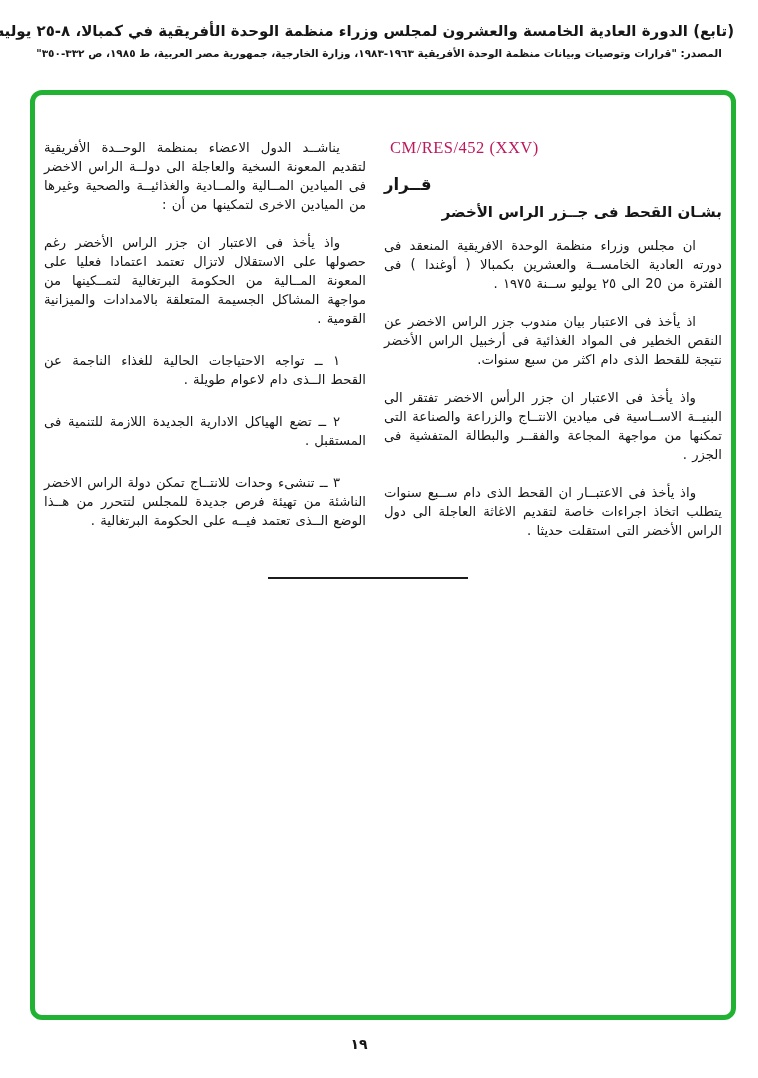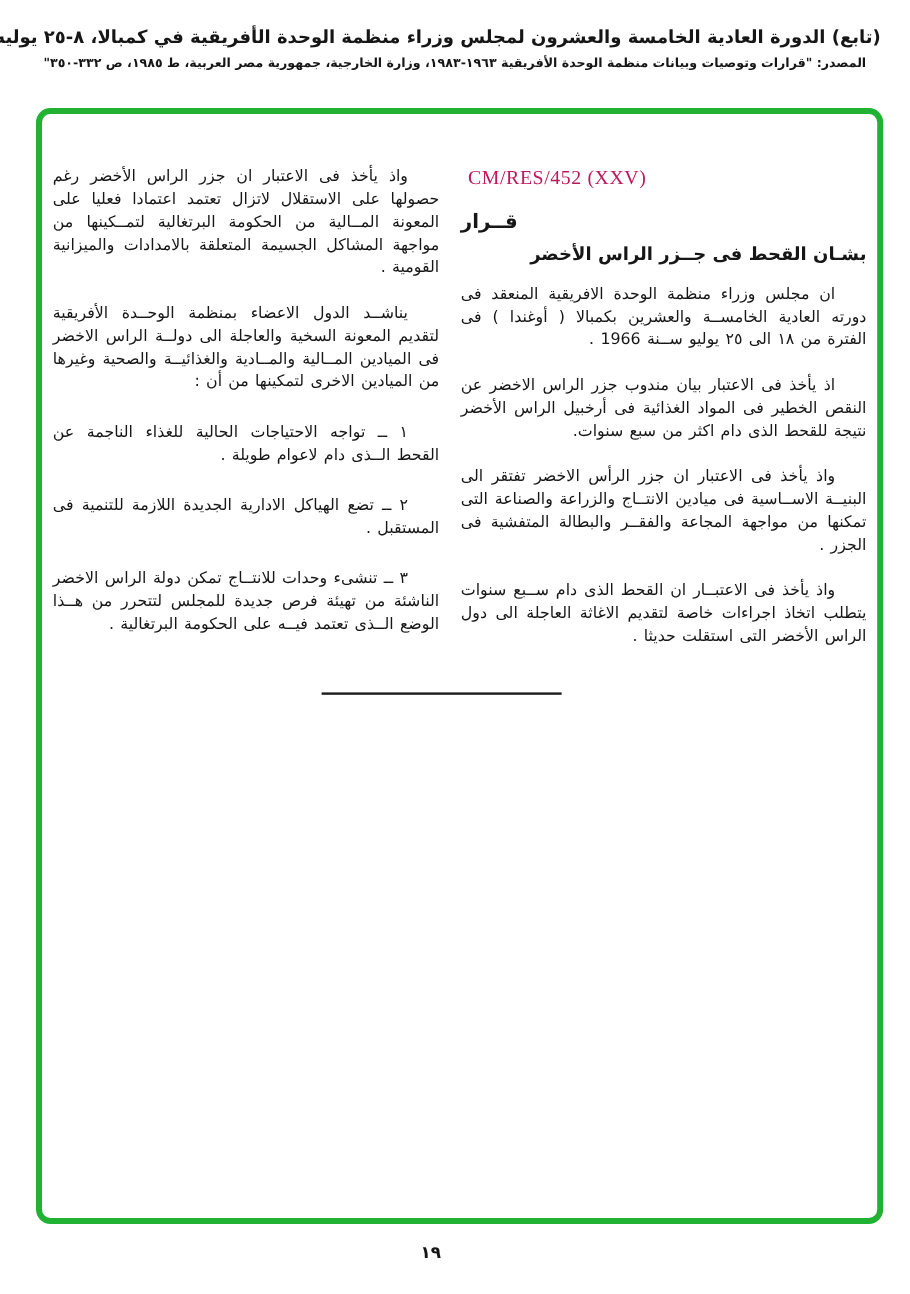--- a/index.html
+++ b/index.html
@@ -116,29 +116,29 @@
   </div>
 
   <div class="frame" style="border-color: rgb(34, 178, 51);"></div>
 
   <div class="content">
 
     <div class="col col-first">
       <div class="doc-ref">CM/RES/452 (XXV)</div>
       <div class="doc-title">قــرار</div>
       <div class="doc-subtitle">بشـان القحط فى جــزر الراس الأخضر</div>
-      <p class="para para-lead">ان مجلس وزراء منظمة الوحدة الافريقية المنعقد فى دورته العادية الخامســة والعشرين بكمبالا ( أوغندا ) فى الفترة من ١٨ الى ٢٥ يوليو ســنة 1966 .</p>
+      <p class="para para-lead">ان مجلس وزراء منظمة الوحدة الافريقية المنعقد فى دورته العادية الخامســة والعشرين بكمبالا ( أوغندا ) فى الفترة من 20 الى ٢٥ يوليو ســنة ١٩٧٥ .</p>
       <p class="para">اذ يأخذ فى الاعتبار بيان مندوب جزر الراس الاخضر عن النقص الخطير فى المواد الغذائية فى أرخبيل الراس الأخضر نتيجة للقحط الذى دام اكثر من سبع سنوات.</p>
       <p class="para">واذ يأخذ فى الاعتبار ان جزر الرأس الاخضر تفتقر الى البنيــة الاســاسية فى ميادين الانتــاج والزراعة والصناعة التى تمكنها من مواجهة المجاعة والفقــر والبطالة المتفشية فى الجزر .</p>
       <p class="para">واذ يأخذ فى الاعتبــار ان القحط الذى دام ســبع سنوات يتطلب اتخاذ اجراءات خاصة لتقديم الاغاثة العاجلة الى دول الراس الأخضر التى استقلت حديثا .</p>
     </div>
 
     <div class="col col-second">
+      <p class="para">يناشــد الدول الاعضاء بمنظمة الوحــدة الأفريقية لتقديم المعونة السخية والعاجلة الى دولــة الراس الاخضر فى الميادين المــالية والمــادية والغذائيــة والصحية وغيرها من الميادين الاخرى لتمكينها من أن :</p>
       <p class="para">واذ يأخذ فى الاعتبار ان جزر الراس الأخضر رغم حصولها على الاستقلال لاتزال تعتمد اعتمادا فعليا على المعونة المــالية من الحكومة البرتغالية لتمــكينها من مواجهة المشاكل الجسيمة المتعلقة بالامدادات والميزانية القومية .</p>
-      <p class="para">يناشــد الدول الاعضاء بمنظمة الوحــدة الأفريقية لتقديم المعونة السخية والعاجلة الى دولــة الراس الاخضر فى الميادين المــالية والمــادية والغذائيــة والصحية وغيرها من الميادين الاخرى لتمكينها من أن :</p>
       <p class="para item">١ ــ تواجه الاحتياجات الحالية للغذاء الناجمة عن القحط الــذى دام لاعوام طويلة .</p>
       <p class="para item">٢ ــ تضع الهياكل الادارية الجديدة اللازمة للتنمية فى المستقبل .</p>
       <p class="para item">٣ ــ تنشىء وحدات للانتــاج تمكن دولة الراس الاخضر الناشئة من تهيئة فرص جديدة للمجلس لتتحرر من هــذا الوضع الــذى تعتمد فيــه على الحكومة البرتغالية .</p>
     </div>
 
   </div>
 
   <div class="divider"></div>
 
   <div class="folio">١٩</div>

